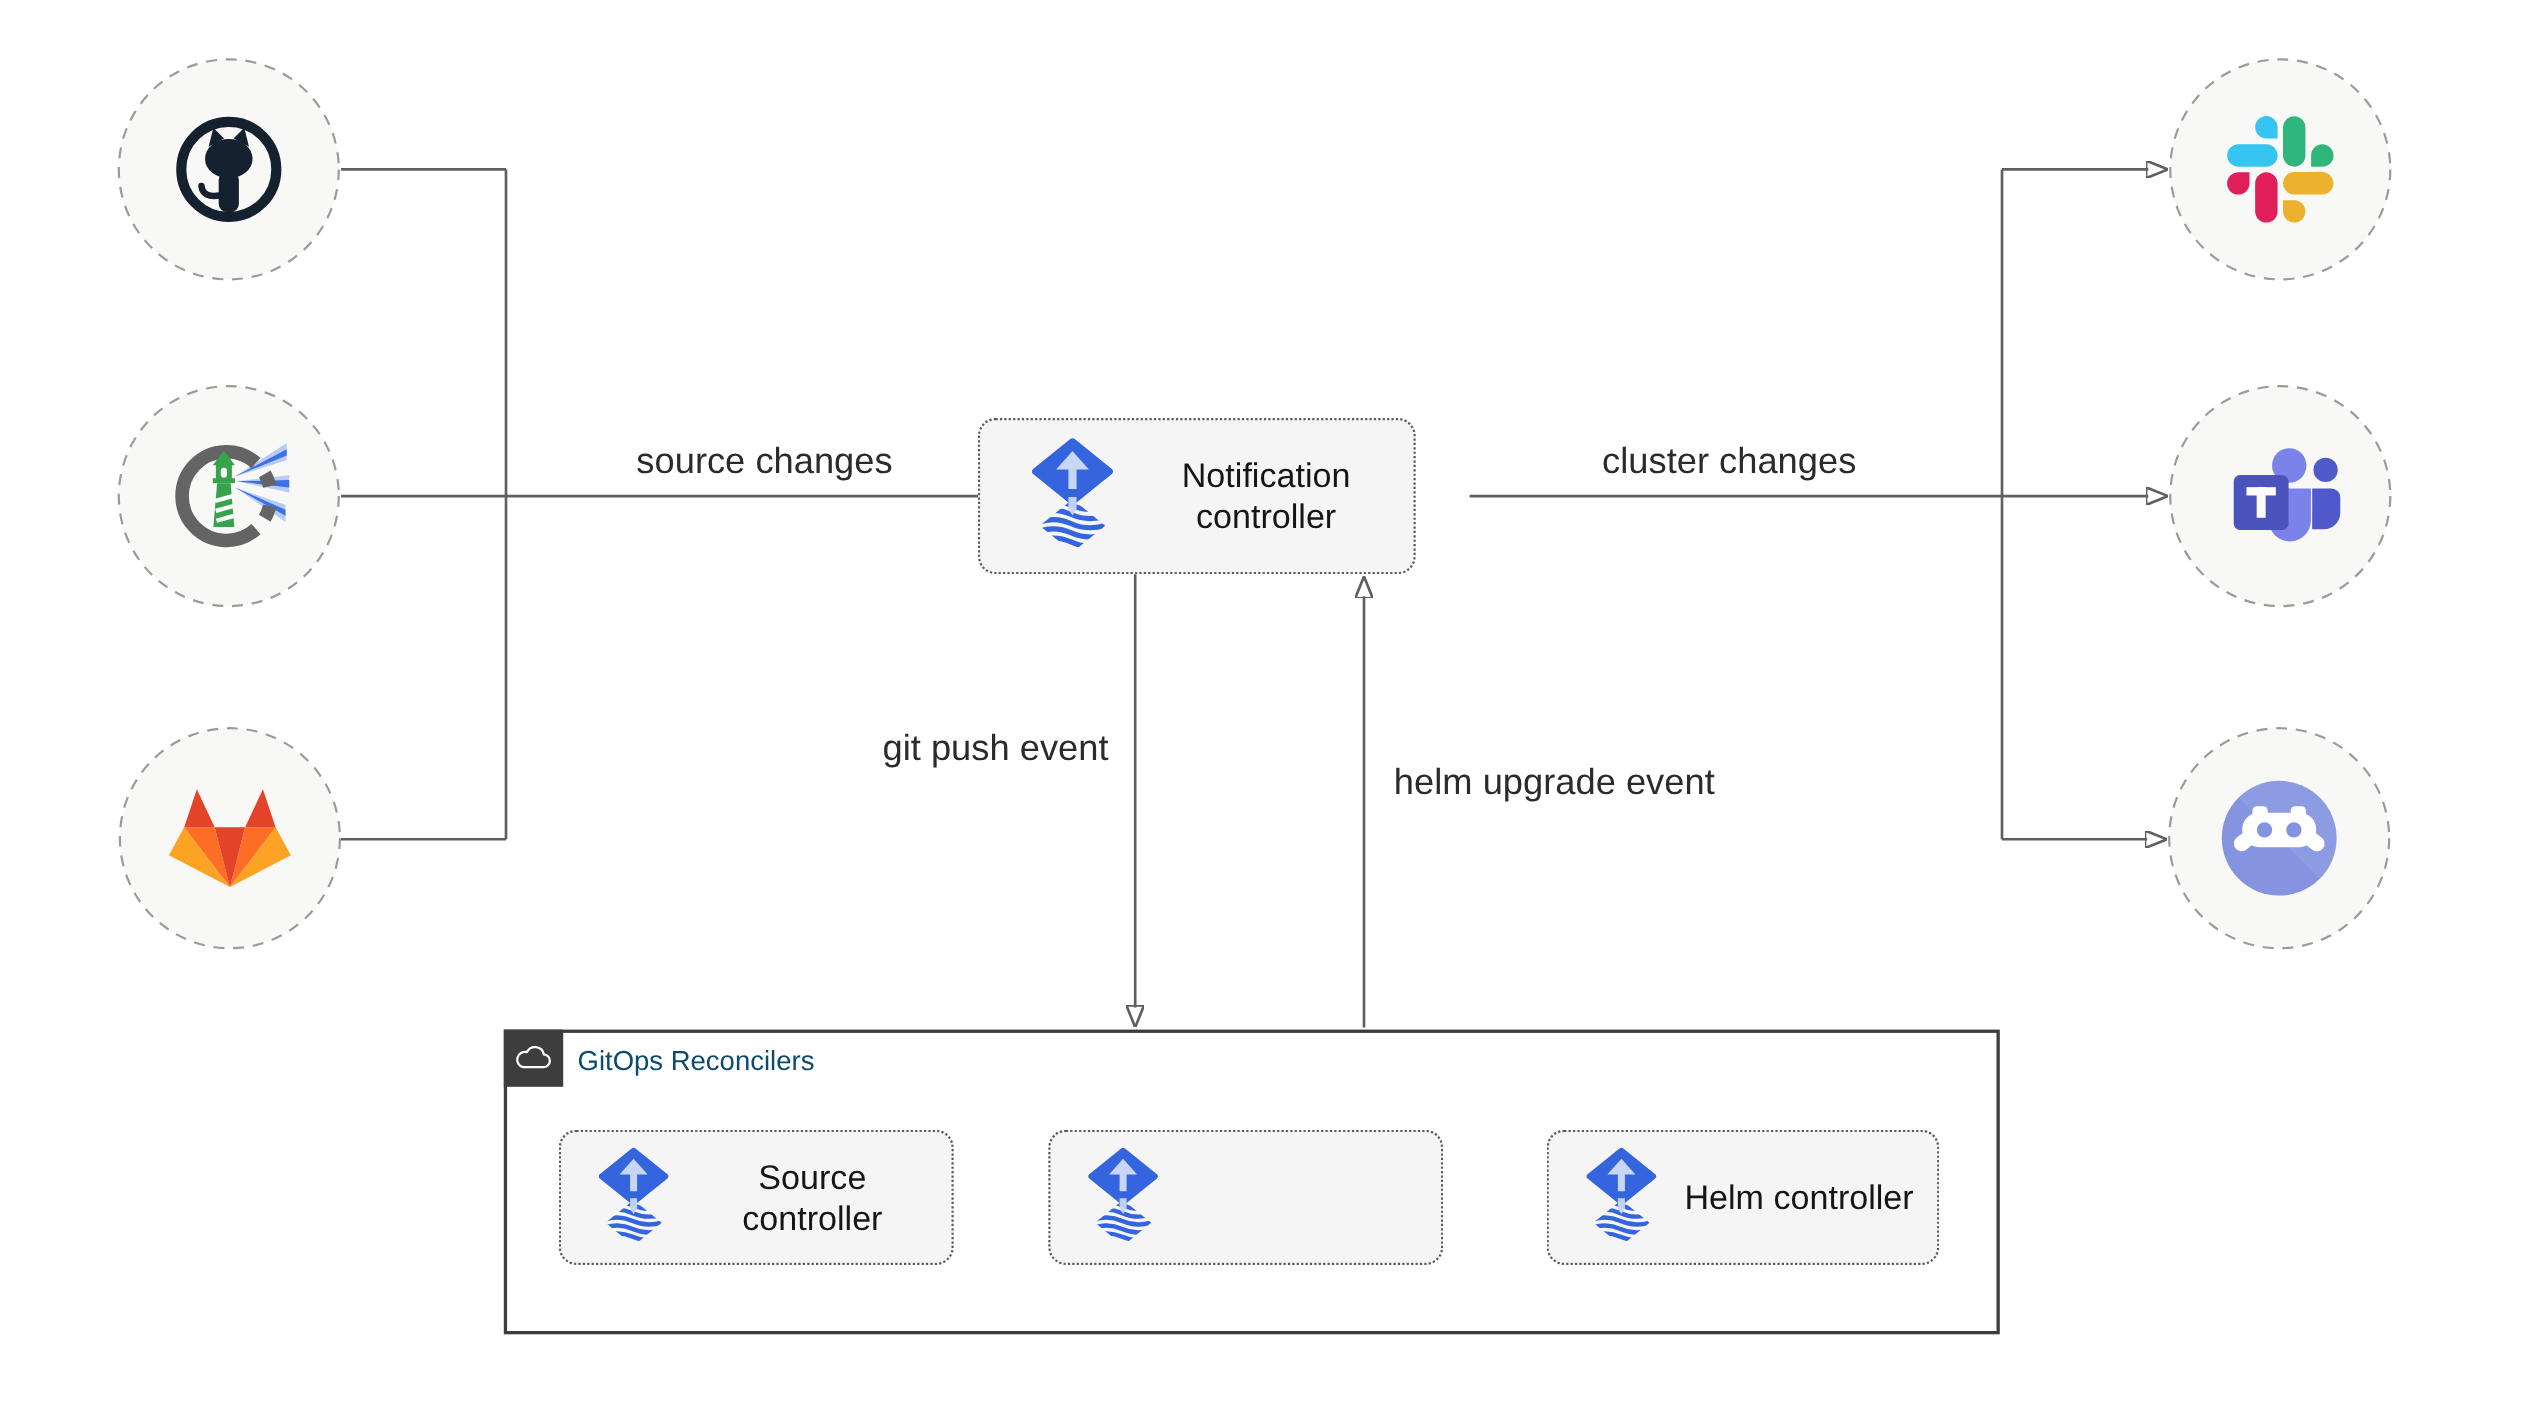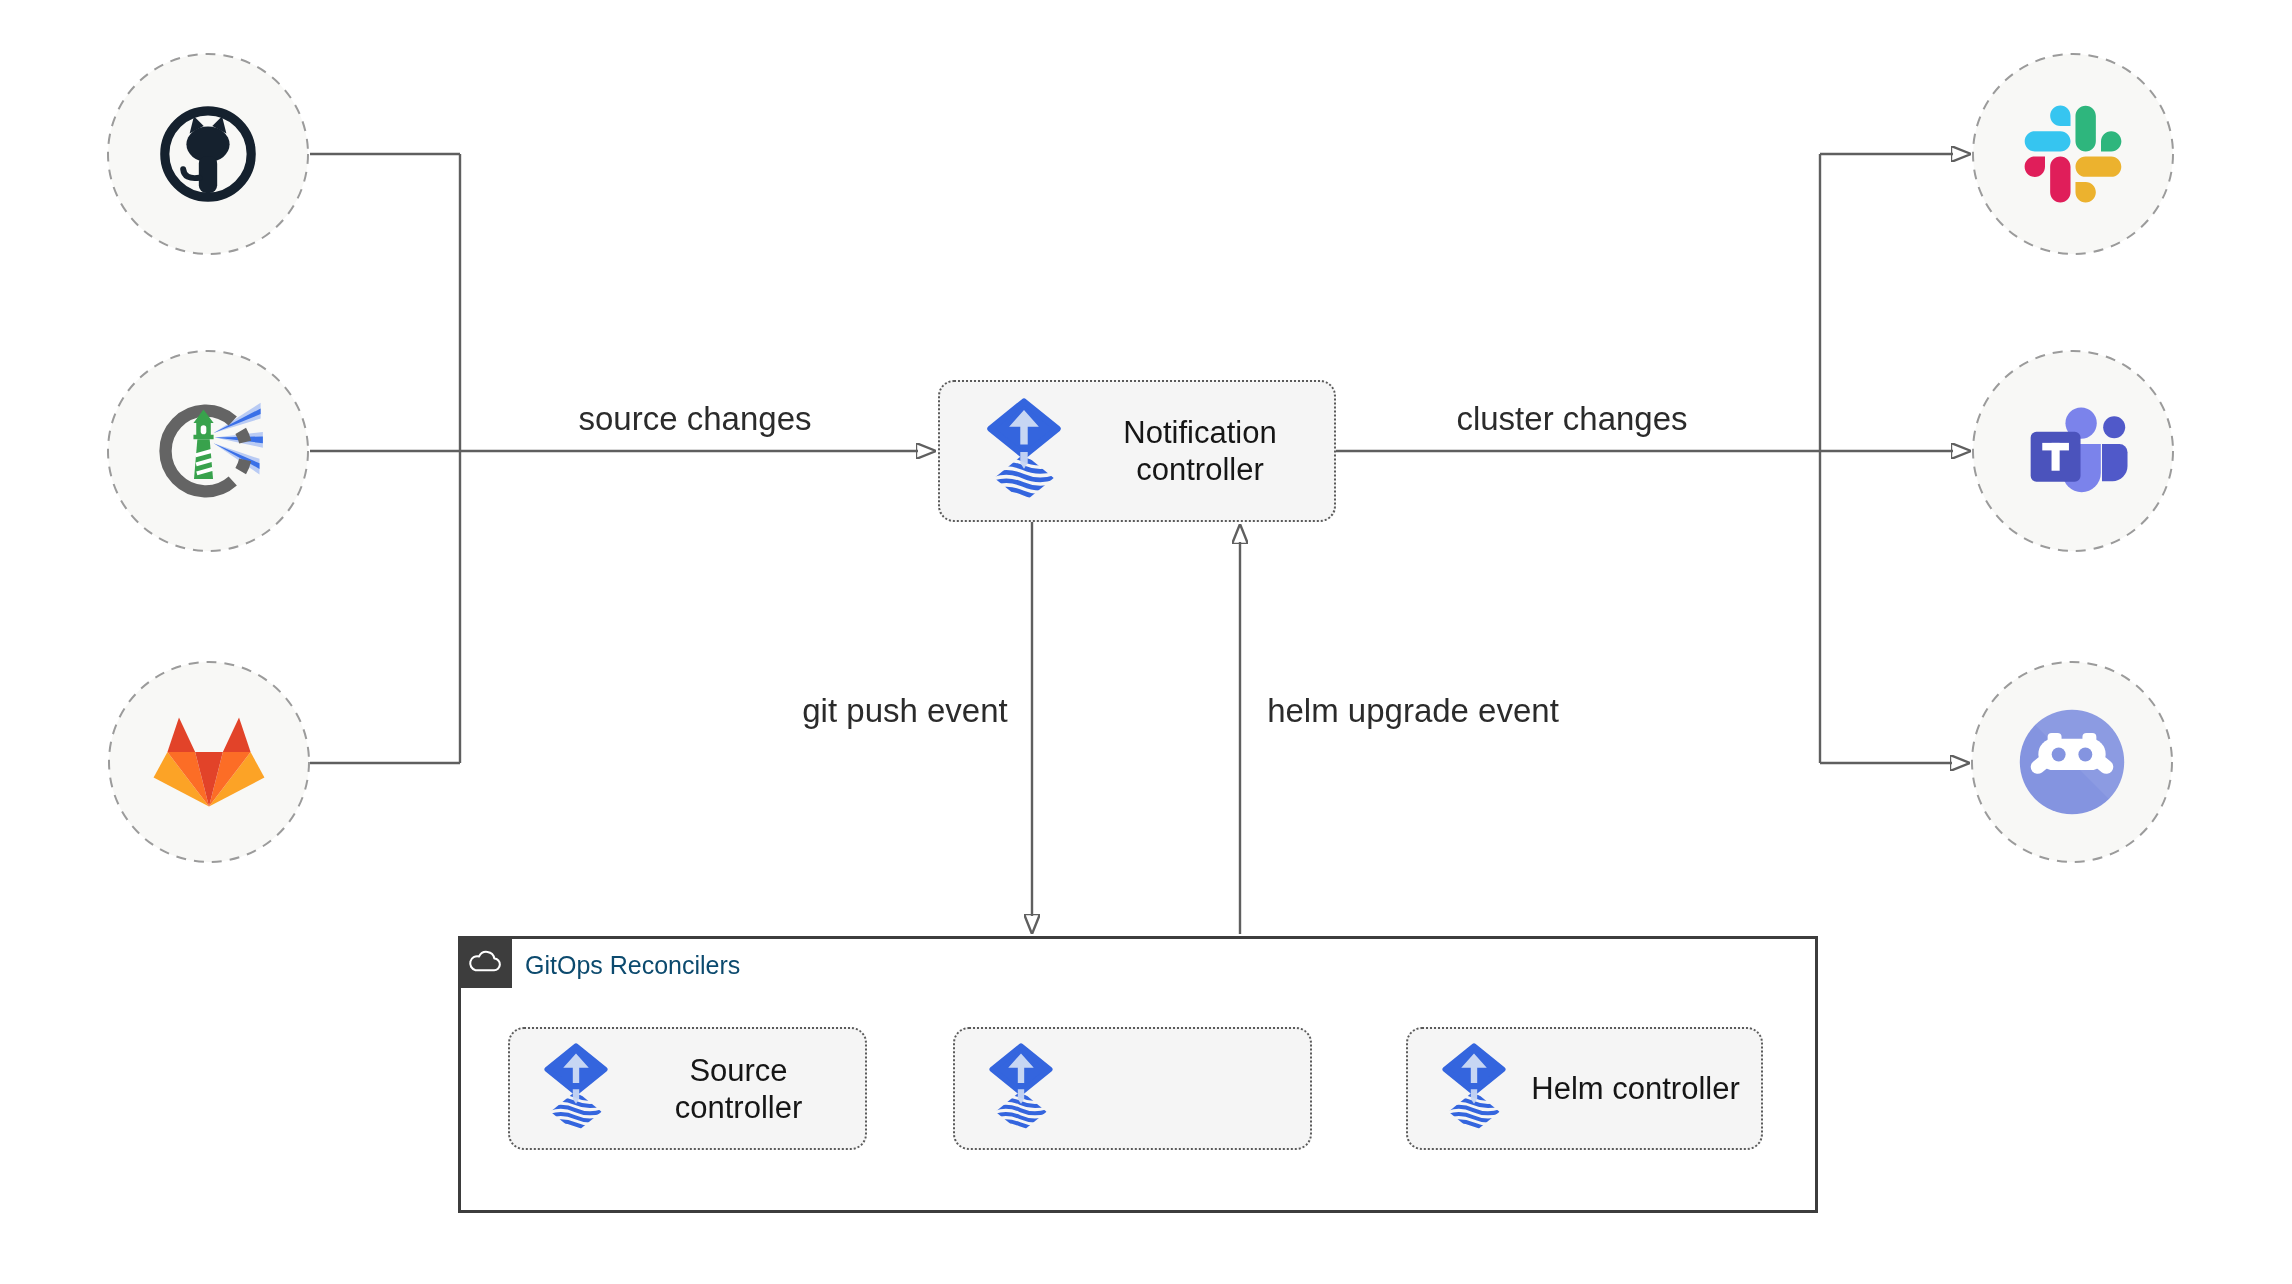--- a/index.html
+++ b/index.html
@@ -17,21 +17,21 @@
   .circle{position:absolute;width:204px;height:204px;}
   .circle svg.ring{position:absolute;left:0;top:0;}
   .circle .icon{position:absolute;left:0;top:0;width:204px;height:204px;display:flex;align-items:center;justify-content:center;}
   .icon svg{display:block;}
 
   .node{position:absolute;background:var(--node-fill);border:2px dotted var(--node-border);
     border-radius:16px;display:flex;align-items:center;box-sizing:border-box;}
   .node .flux{flex:0 0 auto;display:flex;align-items:center;justify-content:center;}
   .node .node-label{flex:1 1 auto;text-align:center;font-size:31px;line-height:37px;
     color:var(--text);padding:0 14px;}
-  .node-notification{left:938px;top:380px;width:398px;height:142px;padding-left:42px;}
+  .node-notification{left:889px;top:380px;width:398px;height:142px;padding-left:42px;}
   .node-notification .flux svg{width:84px;height:106px;}
   .node-sm{height:123px;padding-left:30px;}
   .node-sm .flux svg{width:72px;height:91px;}
   .node-source{left:508px;top:1027px;width:359px;align-items:center;}
   .node-kustomize{left:953px;top:1027px;width:359px;}
   .node-helm{left:1406px;top:1027px;width:357px;}
 
   .edge-label{position:absolute;transform:translate(-50%,-50%);white-space:nowrap;
     font-size:33px;color:var(--label);}
 
@@ -191,21 +191,21 @@
       <path d="M8 102 Q26 94 44 102 T82 102"></path>
     </g>
     <polygon points="41,58 49,58 49,70 45,76 41,70" fill="#C7D6F3" opacity="0.95"></polygon>
   </svg>
       </span>
     <span class="node-label">Notification controller</span>
   </div>
 
   <div class="edge-label" style="left:695px;top:419px;">source changes</div>
   <div class="edge-label" style="left:1572px;top:419px;text-align:center;">cluster changes</div>
-  <div class="edge-label" style="left:905px;top:711px;">git push event</div>
+  <div class="edge-label" style="left:905px;top:680px;">git push event</div>
   <div class="edge-label" style="left:1413px;top:711px;">helm upgrade event</div>
 
   <div class="container-box">
     <div class="container-badge">
       <span class="icon">
           <svg viewBox="0 0 56 44" width="38" height="30">
     <path d="M14 34 h27 a8.5 8.5 0 0 0 .8 -17 a12 12 0 0 0 -22.6 -3.2 A9.5 9.5 0 0 0 14 34 Z" stroke="#fff" stroke-width="3" fill="none" stroke-linejoin="round"></path>
   </svg>
         </span>
     </div>

